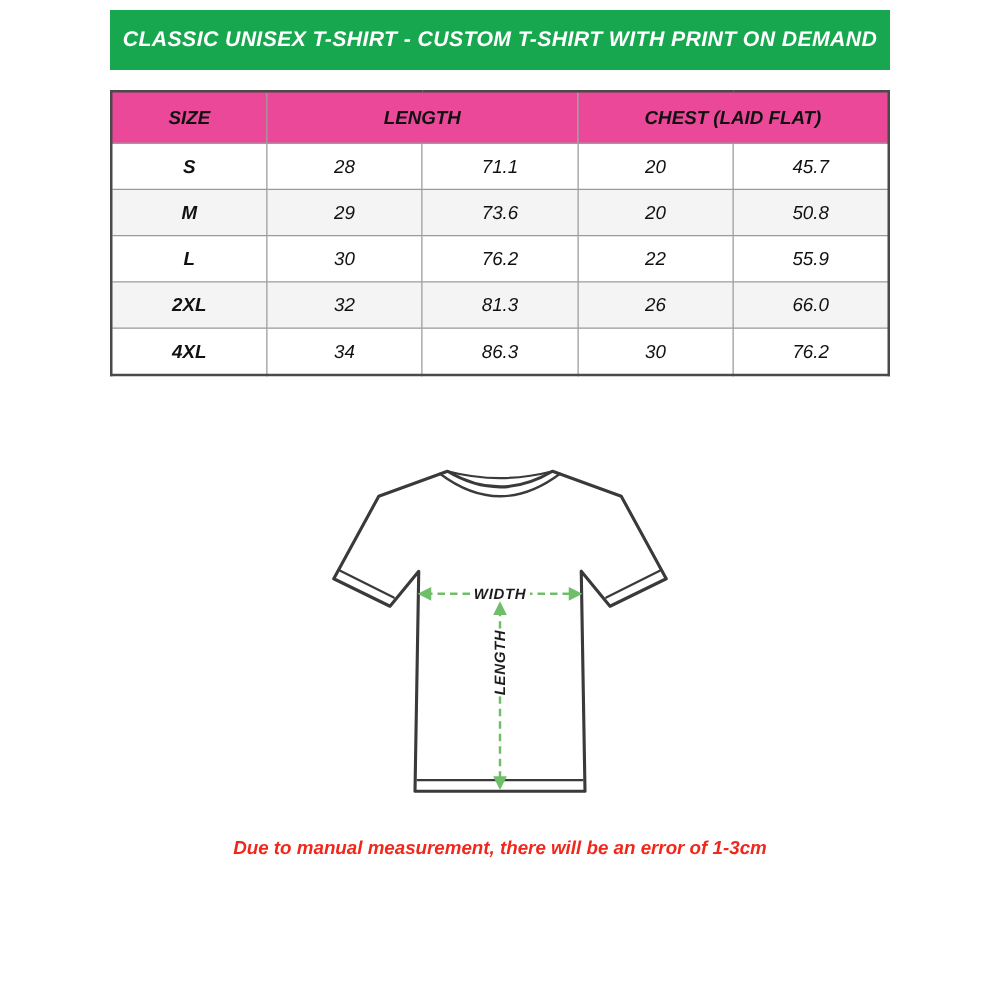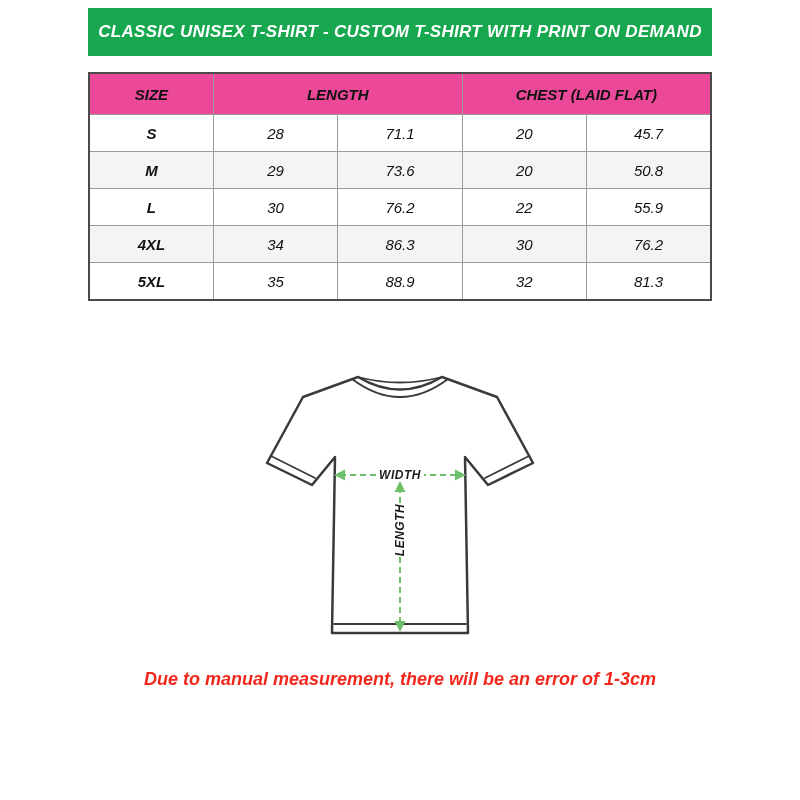--- a/index.html
+++ b/index.html
@@ -21,21 +21,21 @@
   .size-chart thead th{height:40px;background:#ec4899;font-weight:bold;font-size:15px;}
   .size-chart td.size-col{font-weight:bold;}
   .size-chart tbody tr:nth-child(even){background:var(--stripe);}
   .diagram{margin-top:44px;}
   .tshirt-outline{fill:#ffffff;stroke:#3a3a3a;stroke-width:2.5;stroke-linejoin:round;}
   .tshirt-detail{fill:none;stroke:#3a3a3a;stroke-width:1.8;stroke-linecap:round;}
   .arrow-line{fill:none;stroke:var(--arrow);stroke-width:2;stroke-dasharray:6 4;}
   .arrow-head{fill:var(--arrow);stroke:none;}
   .label-bg{fill:#ffffff;}
   .measure-label{font-family:"Liberation Sans", sans-serif;font-size:12px;font-weight:bold;fill:#1c1c1c;letter-spacing:.5px;}
-  .footer-note{margin-top:20px;color:var(--note);font-weight:bold;font-size:18px;text-align:center;}
+  .footer-note{margin-top:20px;color:var(--note);font-weight:bold;font-size:15px;text-align:center;}
 </style>
 </head>
 <body>
 
 <div class="page">
 
   <div class="banner">
     <span>CLASSIC UNISEX T-SHIRT - CUSTOM T-SHIRT WITH PRINT ON DEMAND</span>
   </div>
 
@@ -70,32 +70,32 @@
         <td>50.8</td>
       </tr>
       <tr>
         <td class="size-col">L</td>
         <td>30</td>
         <td>76.2</td>
         <td>22</td>
         <td>55.9</td>
       </tr>
       <tr>
+        <td class="size-col">2XL</td>
+        <td>32</td>
+        <td>81.3</td>
+        <td>26</td>
+        <td>66.0</td>
+      </tr>
+      <tr>
         <td class="size-col">4XL</td>
         <td>34</td>
         <td>86.3</td>
         <td>30</td>
         <td>76.2</td>
-      </tr>
-      <tr>
-        <td class="size-col">5XL</td>
-        <td>35</td>
-        <td>88.9</td>
-        <td>32</td>
-        <td>81.3</td>
       </tr>
     </tbody>
   </table>
 
   <div class="diagram">
     <svg width="300" height="300" viewBox="0 0 300 300">
 
       <path class="tshirt-outline" d="M 108,32 Q 150,57 192,32 L 247,52 L 283,118 L 238,140 L 215,112 L 218,288 L 82,288 L 85,112 L 62,140 L 17,118 L 53,52 Z"></path>
 
       <path class="tshirt-detail" d="M 102,34 Q 150,70 198,34"></path>

